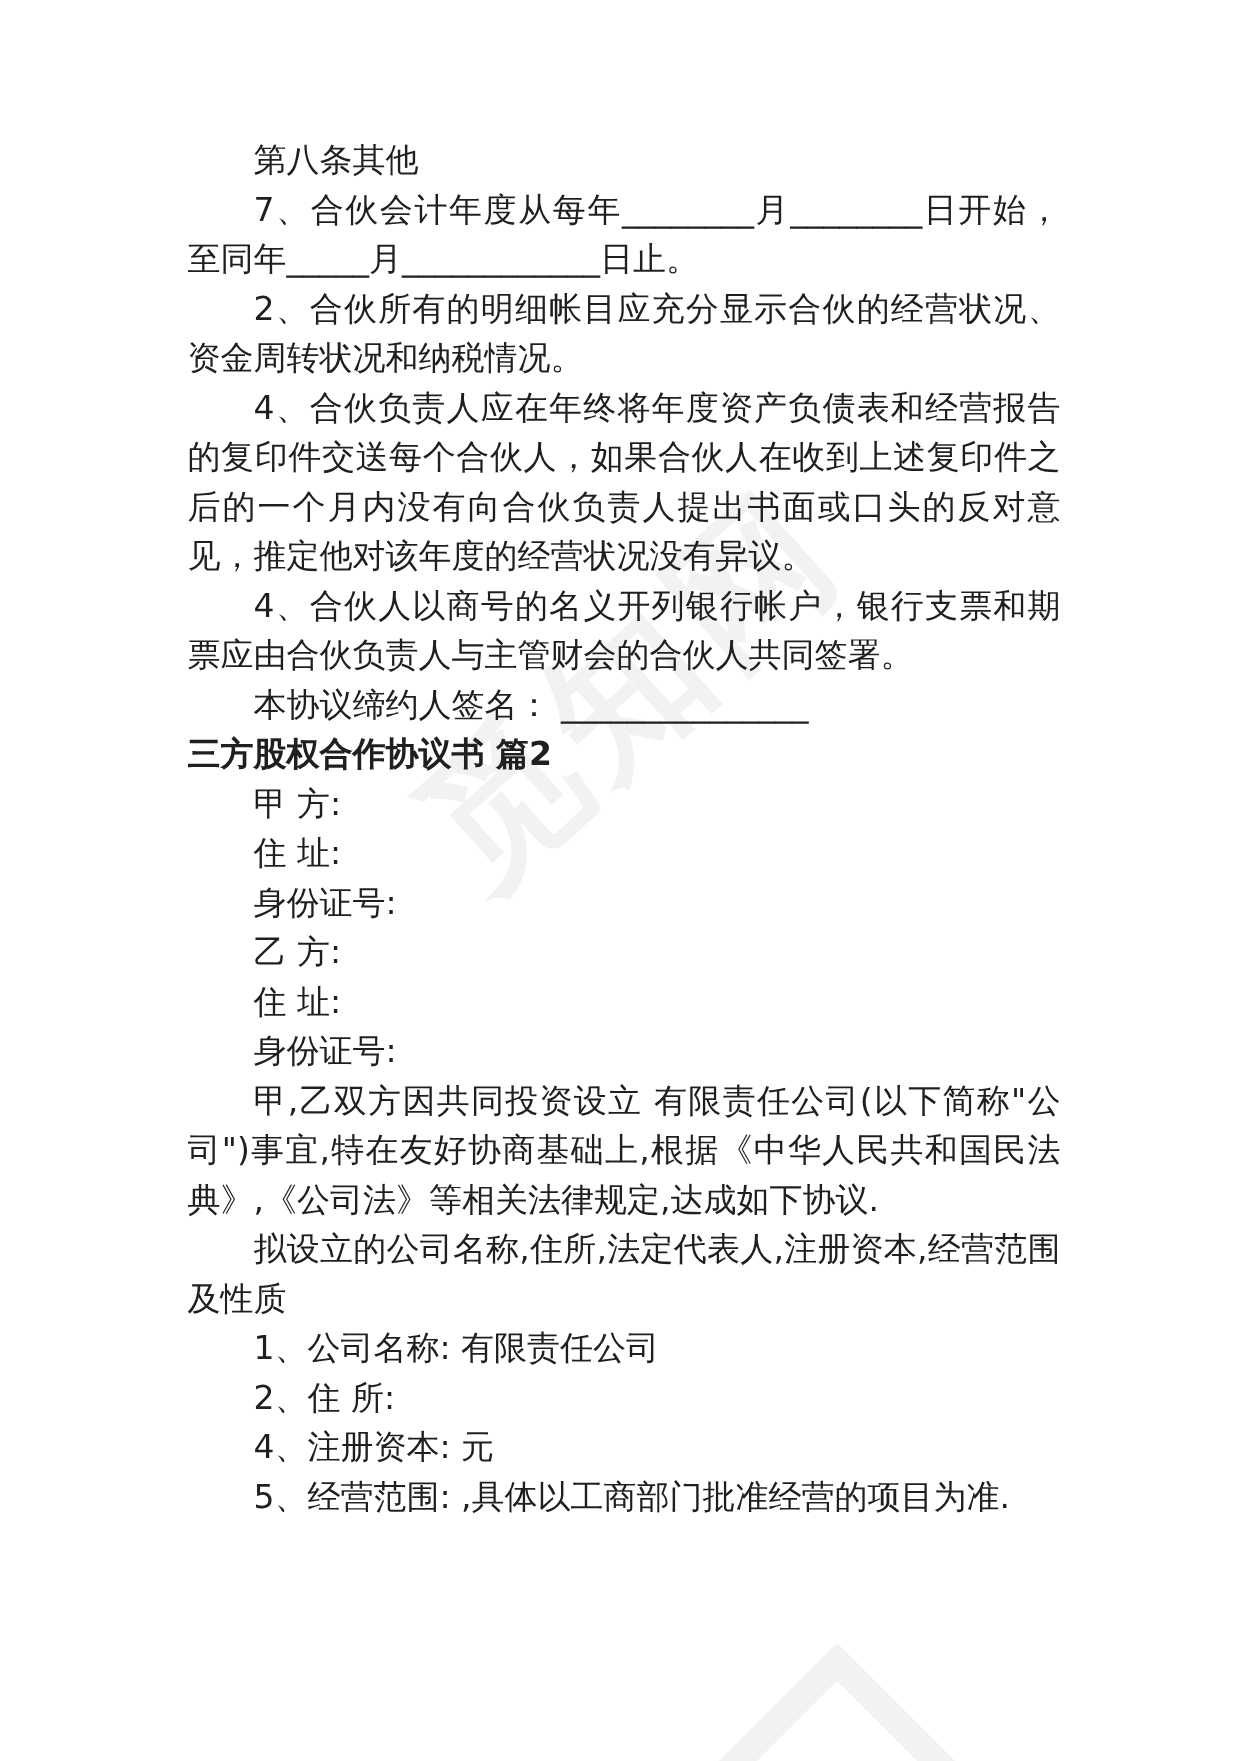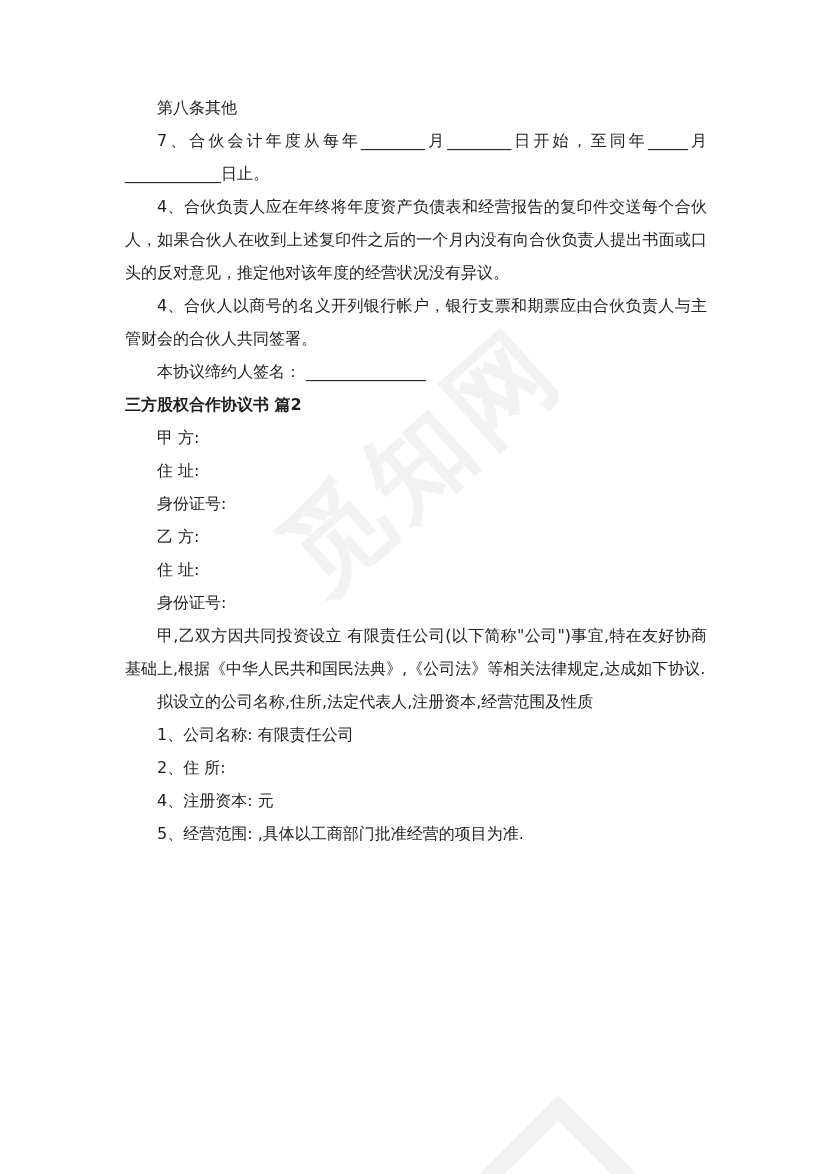--- a/index.html
+++ b/index.html
@@ -13,21 +13,21 @@
     height: 1174px;
     background: #ffffff;
     overflow: hidden;
     font-family: "DejaVu Sans", "Liberation Sans", sans-serif;
   }
   .content {
     position: absolute;
     left: 125px;
     top: 91px;
     width: 582px;
-    font-size: 16px;
+    font-size: 22px;
     line-height: 33px;
     color: #1f1f1f;
     text-align: justify;
   }
   .content p {
     margin: 0;
     padding: 0;
     text-indent: 2em;
   }
   .content p.heading {
@@ -72,20 +72,21 @@
 
   <div class="wm-band">觅知网</div>
 
   <div class="wm-diamond">
     
   </div>
 
   <div class="content" id="doc-content" style="color: rgb(31, 31, 31);">
       <p>第八条其他</p>
       <p>7、合伙会计年度从每年________月________日开始，至同年_____月____________日止。</p>
+      <p>2、合伙所有的明细帐目应充分显示合伙的经营状况、资金周转状况和纳税情况。</p>
       <p>4、合伙负责人应在年终将年度资产负债表和经营报告的复印件交送每个合伙人，如果合伙人在收到上述复印件之后的一个月内没有向合伙负责人提出书面或口头的反对意见，推定他对该年度的经营状况没有异议。</p>
       <p>4、合伙人以商号的名义开列银行帐户，银行支票和期票应由合伙负责人与主管财会的合伙人共同签署。</p>
       <p>本协议缔约人签名： _______________</p>
       <p class="heading">三方股权合作协议书 篇2</p>
       <p>甲 方:</p>
       <p>住 址:</p>
       <p>身份证号:</p>
       <p>乙 方:</p>
       <p>住 址:</p>
       <p>身份证号:</p>

